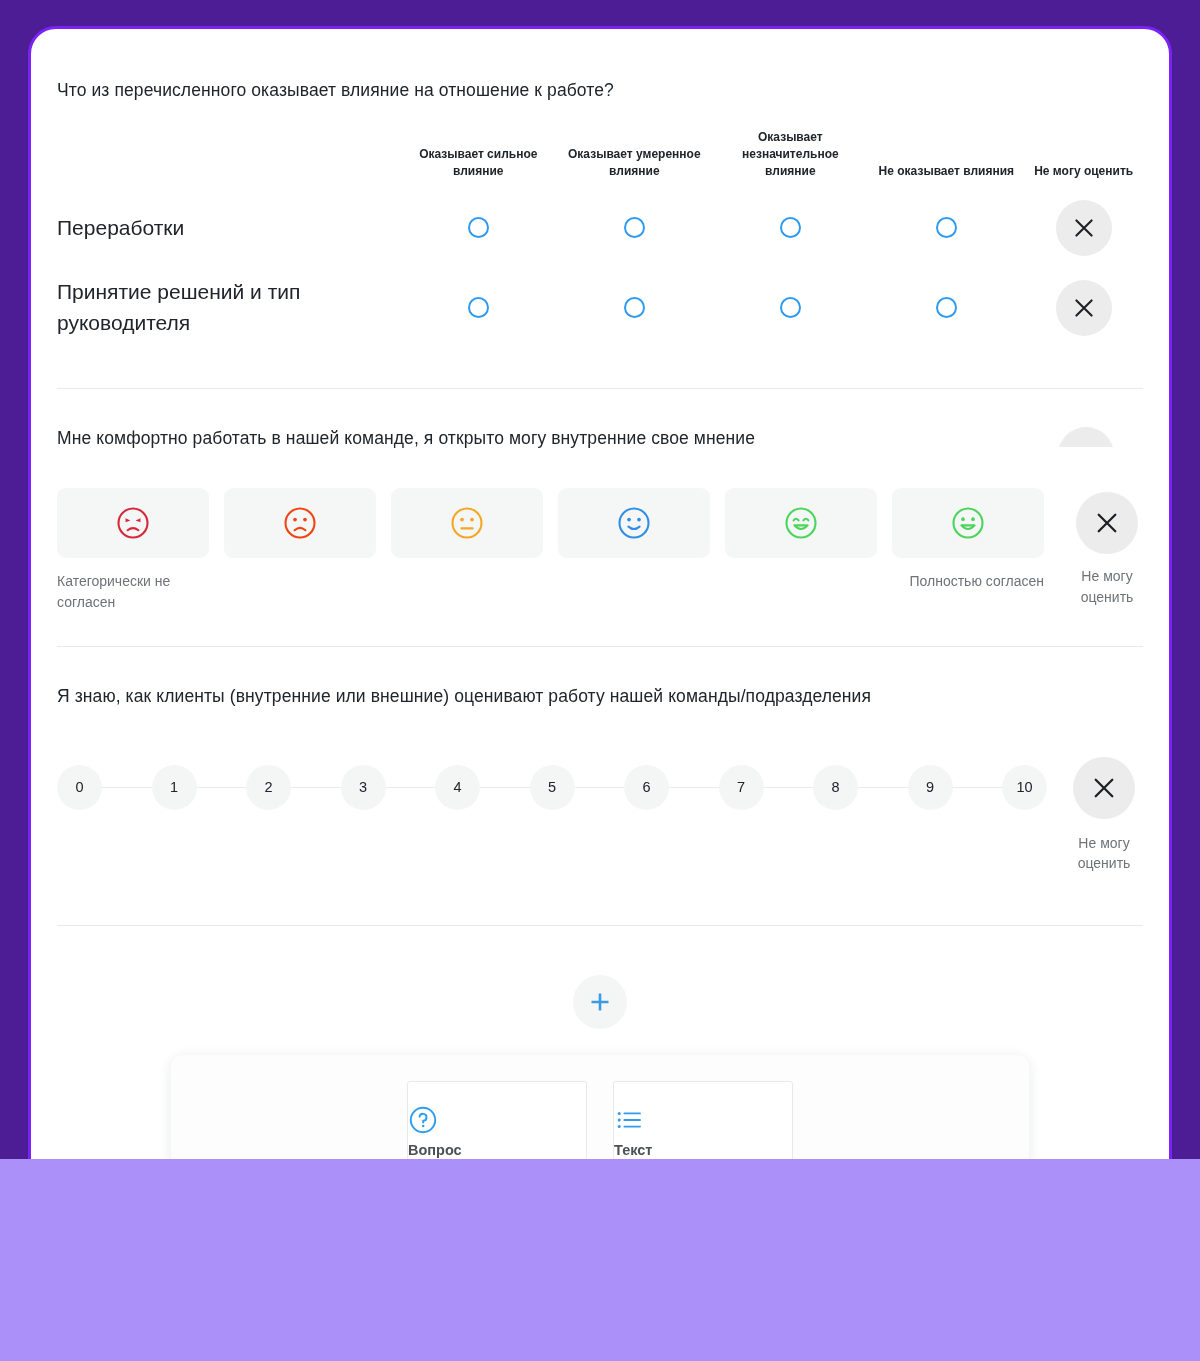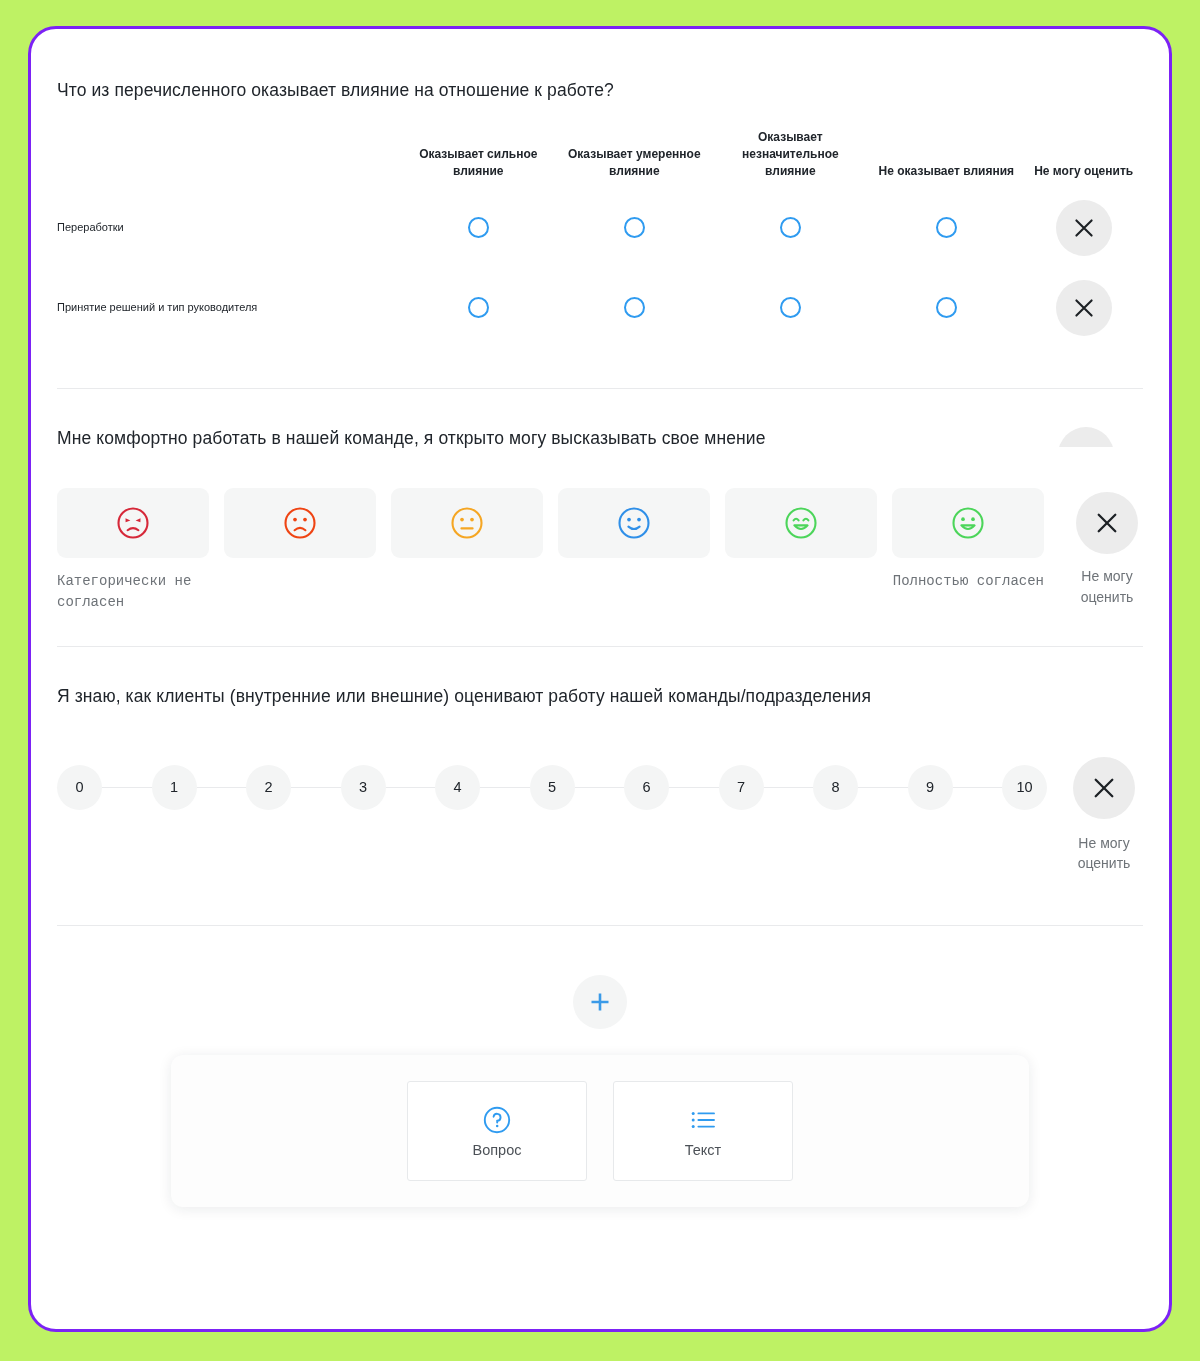--- a/index.html
+++ b/index.html
@@ -8,22 +8,22 @@
     width: 1200px;
     height: 1361px;
     background: #ab90fa;
     font-family: "Liberation Sans", "DejaVu Sans", sans-serif;
     -webkit-font-smoothing: antialiased;
   }
 
   .page {
     position: relative;
     width: 1200px;
-    height: 1361px;
-    background: #bef264;
+    height: 1159px;
+    background: #4c1d95;
     overflow: hidden;
     padding-left: 16px;
   }
 
   
   .card {
     position: absolute;
     left: 28px;
     top: 26px;
     width: 1144px;
@@ -75,21 +75,21 @@
     color: #20252b;
     line-height: 1.42;
   }
 
   .matrix-table td {
     padding: 0;
     height: 80px;
     vertical-align: middle;
   }
   .row-label {
-    font-size: 11px;
+    font-size: 21px;
     color: #20252b;
     line-height: 1.45;
     padding-right: 16px;
   }
 
   .radio {
     width: 21px;
     height: 21px;
     border: 2px solid #2f9bf0;
     border-radius: 50%;
@@ -136,21 +136,20 @@
 
   .emoji-row {
     display: flex;
     align-items: flex-start;
     margin-top: 38px;
   }
   .emoji-tiles {
     display: flex;
     gap: 15px;
     flex: 0 0 auto;
-    font-family: Liberation Mono, monospace;
   }
   .emoji-item { width: 152px; }
   .emoji-tile {
     width: 152px;
     height: 70px;
     background: #f5f6f6;
     border-radius: 9px;
     display: flex;
     align-items: center;
     justify-content: center;
@@ -255,24 +254,24 @@
     gap: 26px;
   }
   .tool-btn {
     width: 180px;
     height: 100px;
     background: #ffffff;
     border: 1px solid #e7e9eb;
     border-radius: 3px;
     display: flex;
     flex-direction: column;
-    align-items: center;
     justify-content: center;
     gap: 7px;
     cursor: pointer;
+    font-weight: bold;
   }
   .tool-label {
     font-size: 14.5px;
     color: #4c5157;
   }
   .tool-icon { display: block; }
 </style>
 </head>
 <body>
 
@@ -351,21 +350,21 @@
         </table>
 
         <div class="clipped-row">
           <div class="na-btn"></div>
         </div>
       </section>
 
       <div class="divider" style="margin-top:40px"></div>
 
       <section class="emoji-block">
-        <div class="q-title">Мне комфортно работать в нашей команде, я открыто могу высказывать свое мнение</div>
+        <div class="q-title">Мне комфортно работать в нашей команде, я открыто могу внутренние свое мнение</div>
 
         <div class="emoji-row">
           <div class="emoji-tiles">
 
             <div class="emoji-item">
               <div class="emoji-tile">
                 <svg width="36" height="36" viewBox="0 0 36 36">
                   <circle cx="18" cy="18" r="14.5" fill="none" stroke="#d62839" stroke-width="2.1"></circle>
                   <path d="M10.5 13.2 L15.4 15.6 L10.6 17.2 Z" fill="#d62839"></path>
                   <path d="M25.5 13.2 L20.6 15.6 L25.4 17.2 Z" fill="#d62839"></path>

